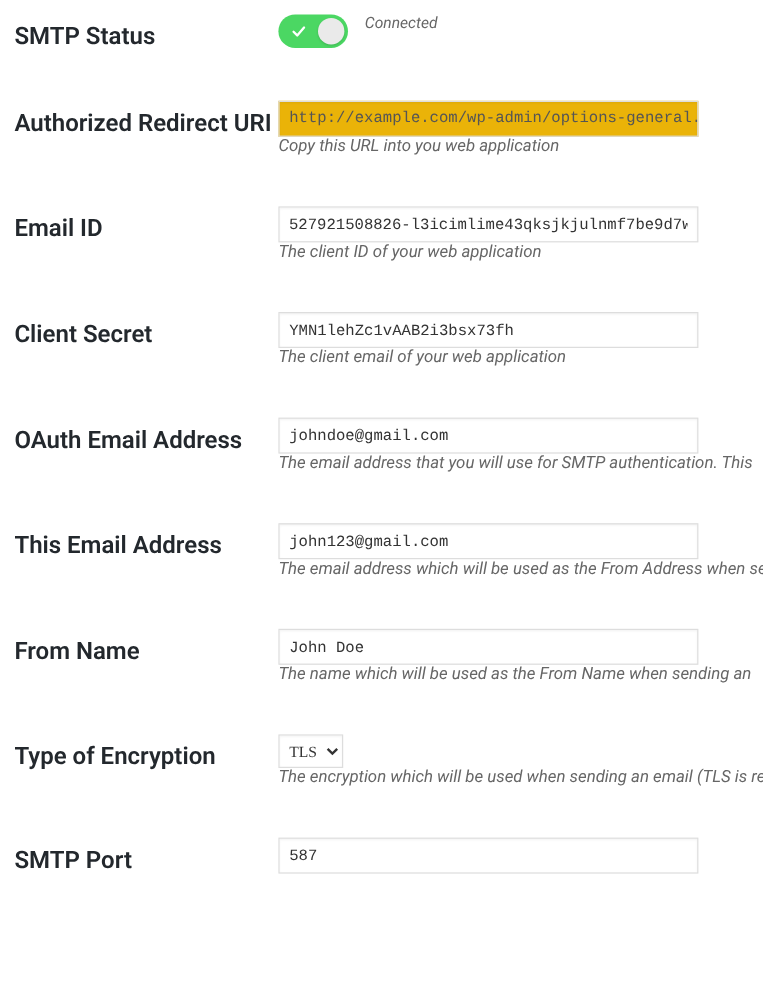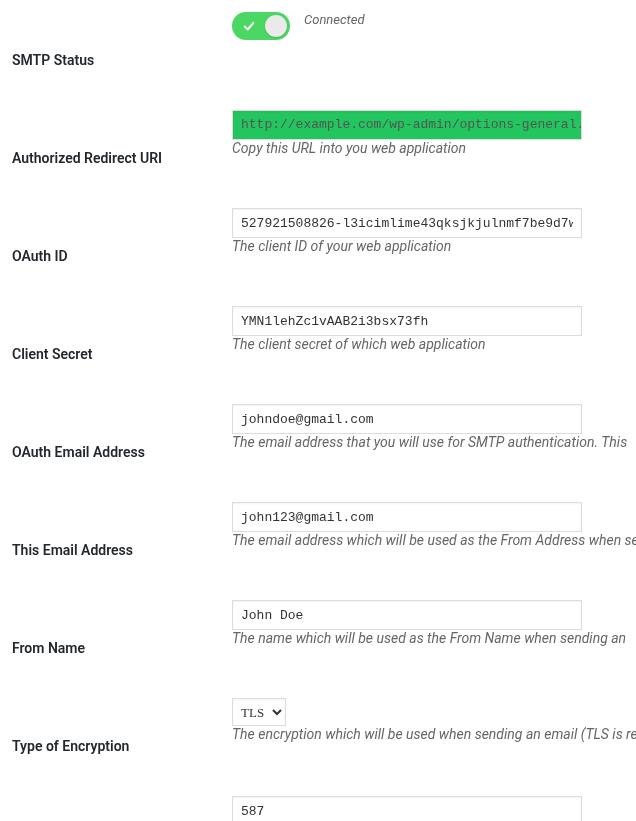--- a/index.html
+++ b/index.html
@@ -18,22 +18,21 @@
     }
     .form-row.last {
       margin-bottom: 30px;
     }
     .label-col {
       width: 220px;
       flex-shrink: 0;
       font-weight: 600;
       color: #23282d;
       padding-top: 6px;
-      font-size: 14px;
-      margin-top: 34px;
+      font-size: 20px;
     }
     .field-col {
       flex: 1;
       min-width: 0;
     }
     .toggle-wrap {
       display: flex;
       flex-direction: row;
       gap: 14px;
     }
@@ -77,21 +76,21 @@
       height: 30px;
       border: 1px solid #ddd;
       background: #fff;
       padding: 4px 8px;
       font-size: 13px;
       color: #333;
       box-shadow: inset 0 1px 2px rgba(0,0,0,.05);
       font-family: Consolas, Monaco, "Courier New", monospace;
     }
     .readonly-field {
-      background: #22c55e;
+      background: #eab308;
       color: #555;
       overflow: hidden;
       white-space: nowrap;
       width: 350px;
       font-family: Consolas, Monaco, "Courier New", monospace;
       line-height: 20px;
     }
     .desc {
       font-style: italic;
       color: #666;
@@ -127,32 +126,32 @@
 
 <div class="form-row">
   <div class="label-col">Authorized Redirect URI</div>
   <div class="field-col">
     <div class="readonly-field">http://example.com/wp-admin/options-general.</div>
     <div class="desc">Copy this URL into you web application</div>
   </div>
 </div>
 
 <div class="form-row">
-  <div class="label-col">OAuth ID</div>
+  <div class="label-col">Email ID</div>
   <div class="field-col">
     <input type="text" class="wide-input" value="527921508826-l3icimlime43qksjkjulnmf7be9d7wr" style="">
     <div class="desc">The client ID of your web application</div>
   </div>
 </div>
 
 <div class="form-row">
   <div class="label-col">Client Secret</div>
   <div class="field-col">
     <input type="text" class="wide-input" value="YMN1lehZc1vAAB2i3bsx73fh" style="">
-    <div class="desc">The client secret of which web application</div>
+    <div class="desc">The client email of your web application</div>
   </div>
 </div>
 
 <div class="form-row">
   <div class="label-col">OAuth Email Address</div>
   <div class="field-col">
     <input type="text" class="wide-input" value="johndoe@gmail.com" style="">
     <div class="desc">The email address that you will use for SMTP authentication. This </div>
   </div>
 </div>

